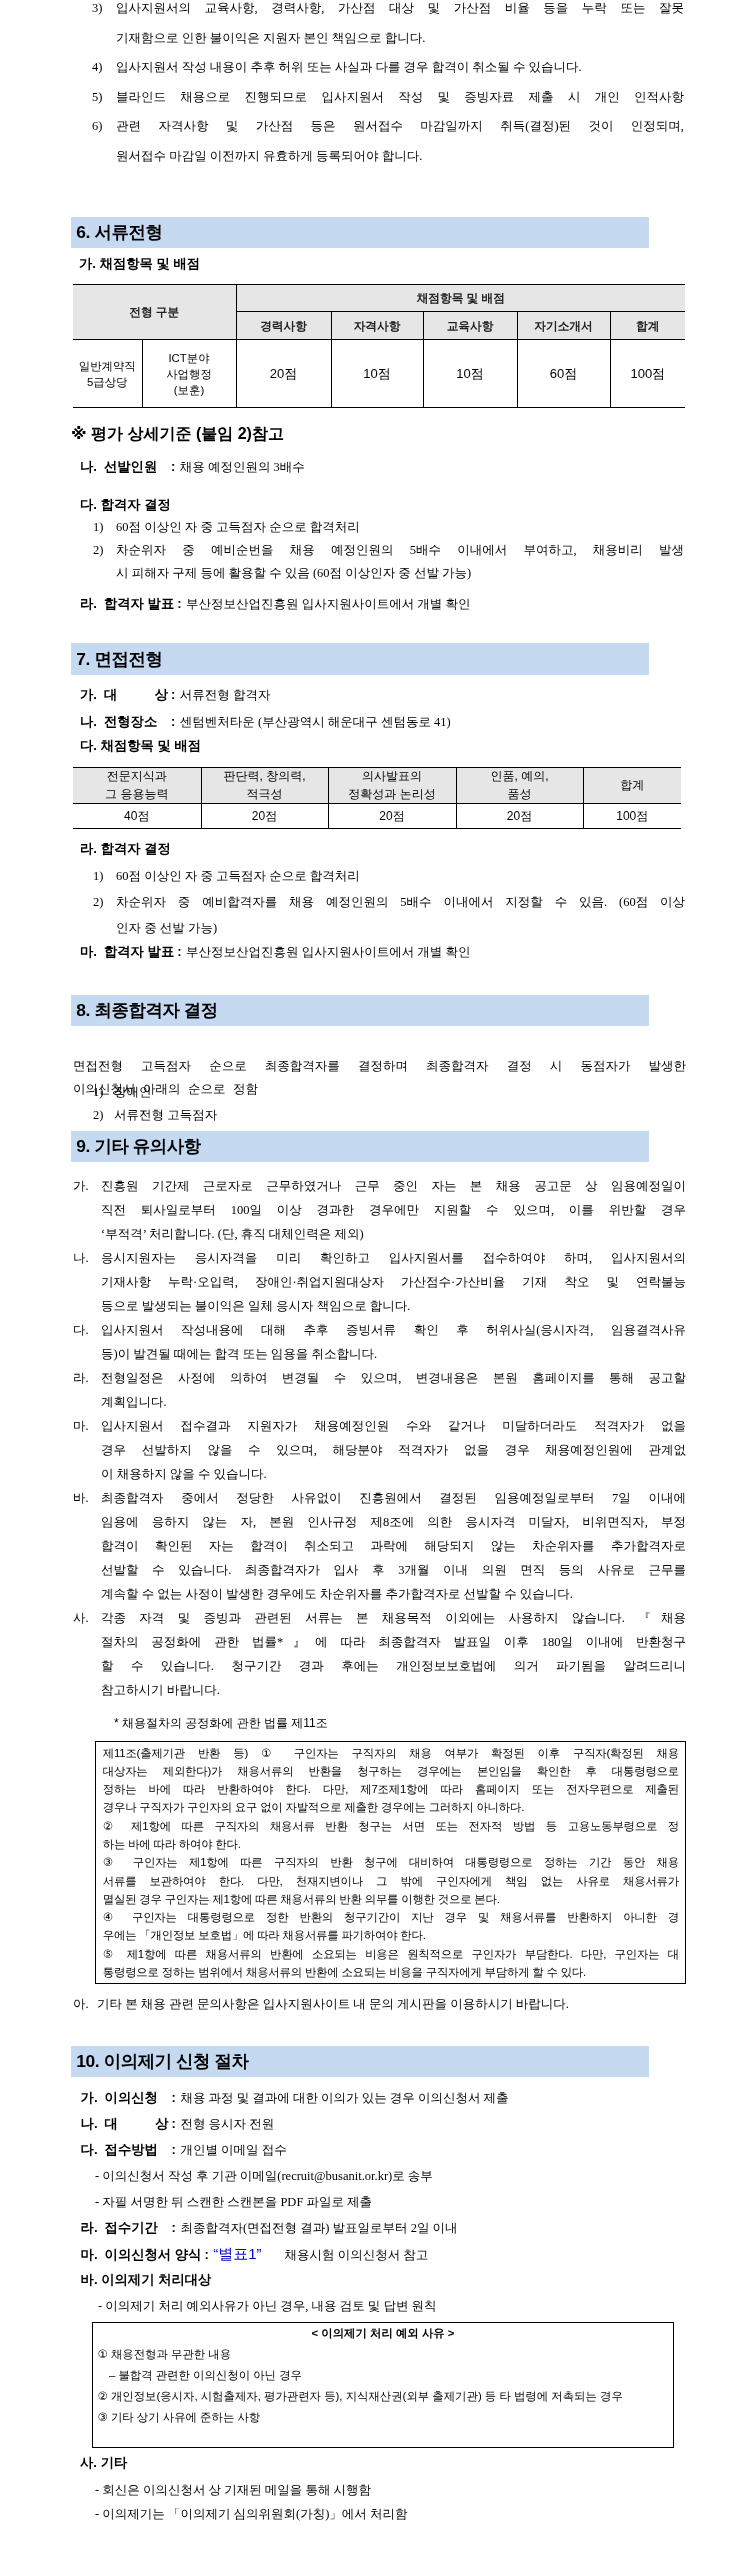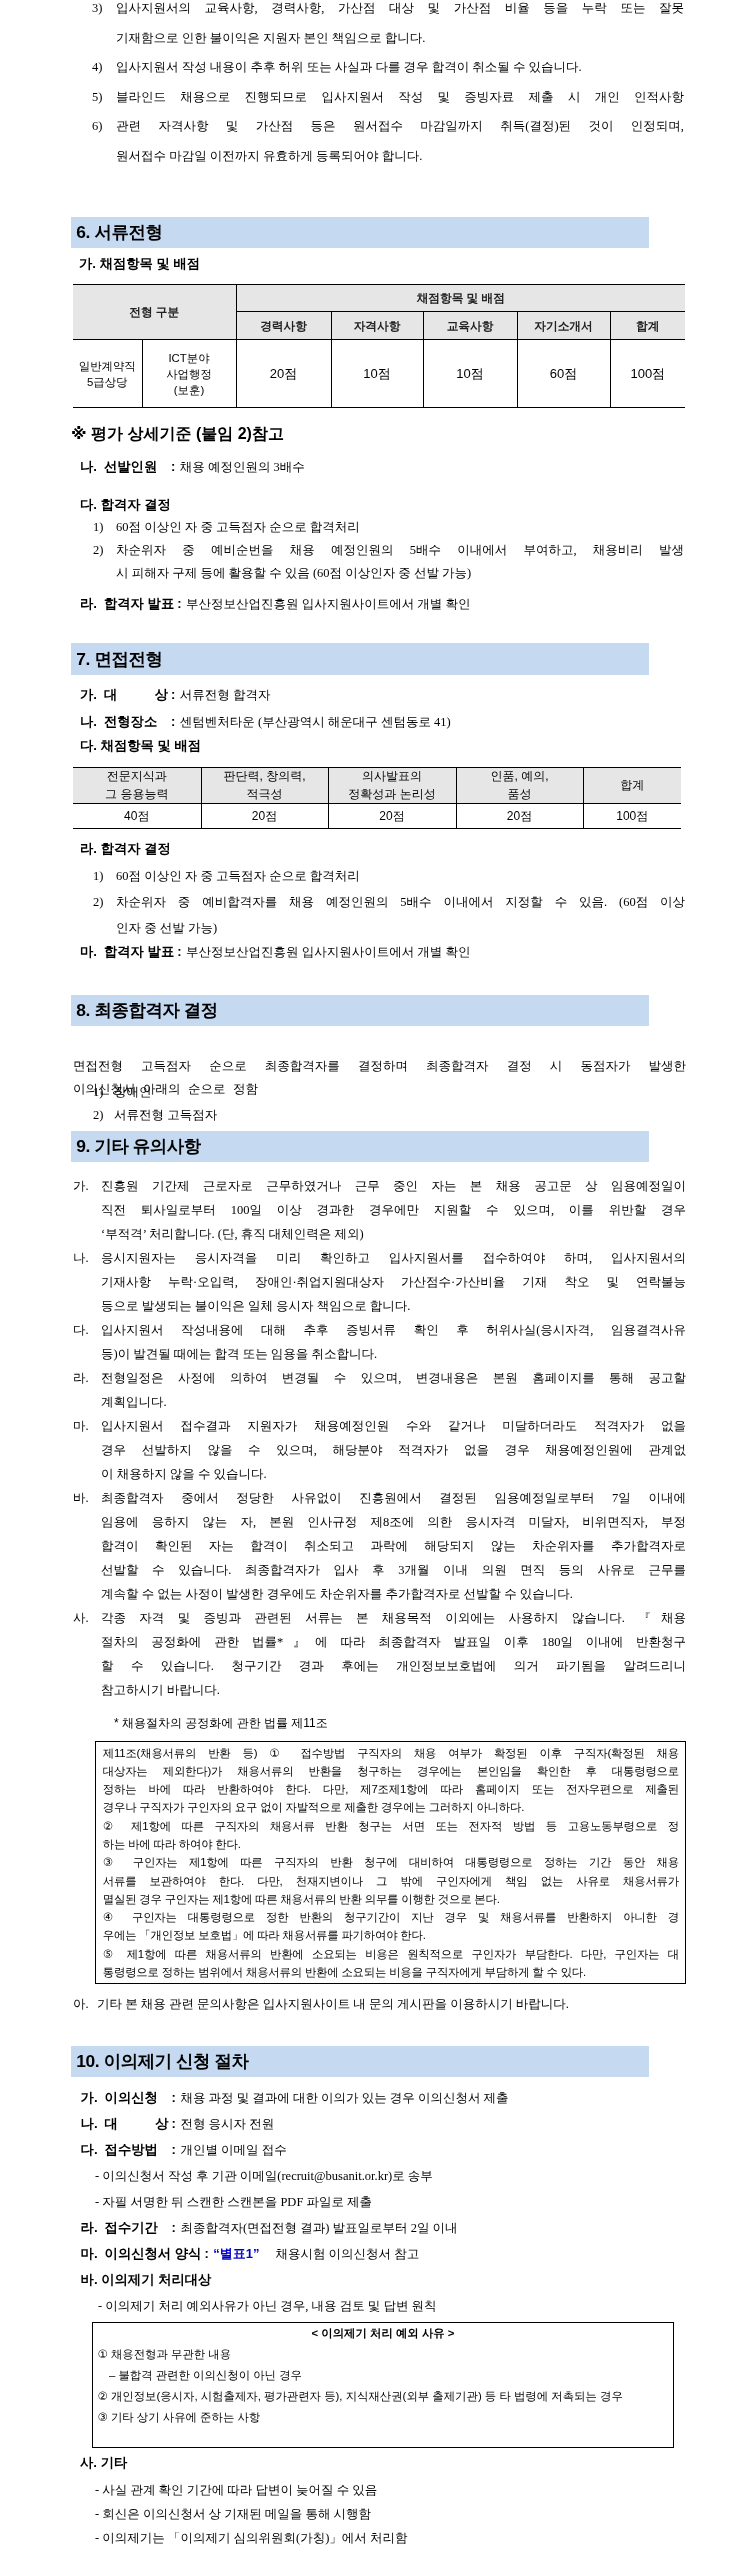--- a/index.html
+++ b/index.html
@@ -22,21 +22,21 @@
   .field { white-space:nowrap; line-height:18px; }
   .field .pfx { display:inline-block; width:24px; font-family:"Liberation Sans","DejaVu Sans",sans-serif;
                 font-weight:bold; font-size:13.3px; }
   .field .lbl { display:inline-block; min-width:64px; font-family:"Liberation Sans","DejaVu Sans",sans-serif;
                 font-weight:bold; font-size:13.3px; }
   .field .lbl.spread { width:64px; min-width:0; text-align:justify; text-align-last:justify; }
   .field .sep { font-family:"Liberation Sans","DejaVu Sans",sans-serif; font-weight:bold; font-size:13px;
                 margin:0 4.5px 0 3px; }
   .field .val { font-family:"Liberation Serif","DejaVu Serif",serif; font-size:12.5px; }
   .hl { color:var(--highlight_color,#0000cc); font-family:"Liberation Sans","DejaVu Sans",sans-serif;
-        font-weight:bold; font-size:13px; margin-right:16px; }
+        font-weight:normal; font-size:15px; margin-right:23px; }
 
   .score-table { border-collapse:collapse; table-layout:fixed; font-family:"Liberation Sans","DejaVu Sans",sans-serif;
                  font-size:11.7px; border-top:1.5px solid #000; border-bottom:1.5px solid #000; }
   .score-table th, .score-table td { border:0.8px solid #000; text-align:center; vertical-align:middle;
                  padding:0; white-space:pre-line; line-height:16px; }
   .score-table .nl { border-left:none; }
   .score-table .nr { border-right:none; }
   .score-table th { background:var(--table_header_bg,#e6e6e6); font-weight:bold; color:#222; }
   .t2 th { font-weight:normal; color:#000; line-height:17.4px; font-size:12px; }
   .t2 td { font-size:12px; }
@@ -295,21 +295,21 @@
         <div class="ln j">절차의 공정화에 관한 법률*』에 따라 최종합격자 발표일 이후 180일 이내에 반환청구</div>
         <div class="ln j">할 수 있습니다. 청구기간 경과 후에는 개인정보보호법에 의거 파기됨을 알려드리니</div>
         <div class="ln">참고하시기 바랍니다.</div>
       </div>
     </div>
   </div>
 
   <div class="abs footnote" style="top:1714px;left:114px">* 채용절차의 공정화에 관한 법률 제11조</div>
 
   <div class="abs law-box">
-    <div class="ln j">제11조(채용서류의 반환 등) ① 접수방법 구직자의 채용 여부가 확정된 이후 구직자(확정된 채용</div>
+    <div class="ln j">제11조(출제기관 반환 등) ① 구인자는 구직자의 채용 여부가 확정된 이후 구직자(확정된 채용</div>
     <div class="ln j">대상자는 제외한다)가 채용서류의 반환을 청구하는 경우에는 본인임을 확인한 후 대통령령으로</div>
     <div class="ln j">정하는 바에 따라 반환하여야 한다. 다만, 제7조제1항에 따라 홈페이지 또는 전자우편으로 제출된</div>
     <div class="ln">경우나 구직자가 구인자의 요구 없이 자발적으로 제출한 경우에는 그러하지 아니하다.</div>
     <div class="ln j">② 제1항에 따른 구직자의 채용서류 반환 청구는 서면 또는 전자적 방법 등 고용노동부령으로 정</div>
     <div class="ln">하는 바에 따라 하여야 한다.</div>
     <div class="ln j">③ 구인자는 제1항에 따른 구직자의 반환 청구에 대비하여 대통령령으로 정하는 기간 동안 채용</div>
     <div class="ln j">서류를 보관하여야 한다. 다만, 천재지변이나 그 밖에 구인자에게 책임 없는 사유로 채용서류가</div>
     <div class="ln">멸실된 경우 구인자는 제1항에 따른 채용서류의 반환 의무를 이행한 것으로 본다.</div>
     <div class="ln j">④ 구인자는 대통령령으로 정한 반환의 청구기간이 지난 경우 및 채용서류를 반환하지 아니한 경</div>
     <div class="ln">우에는 「개인정보 보호법」에 따라 채용서류를 파기하여야 한다.</div>
@@ -351,19 +351,18 @@
   <div class="abs exc-box">
     <div class="ln title">&lt; 이의제기 처리 예외 사유 &gt;</div>
     <div class="ln">① 채용전형과 무관한 내용</div>
     <div class="ln indent">– 불합격 관련한 이의신청이 아닌 경우</div>
     <div class="ln">② 개인정보(응시자, 시험출제자, 평가관련자 등), 지식재산권(외부 출제기관) 등 타 법령에 저촉되는 경우</div>
     <div class="ln">③ 기타 상기 사유에 준하는 사항</div>
   </div>
 
   <div class="abs sub" style="top:2454px;left:80px">사. 기타</div>
   <div class="abs" style="top:2478px;left:95px;width:575px;line-height:24px;">
-    <div class="ln">- 사실 관계 확인 기간에 따라 답변이 늦어질 수 있음</div>
     <div class="ln">- 회신은 이의신청서 상 기재된 메일을 통해 시행함</div>
     <div class="ln">- 이의제기는 「이의제기 심의위원회(가칭)」에서 처리함</div>
   </div>
 
 </div>
 
 
 </body></html>

